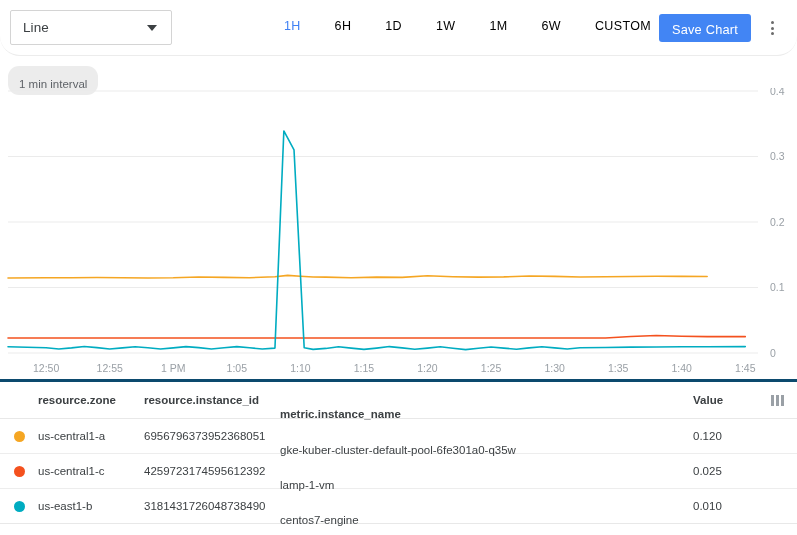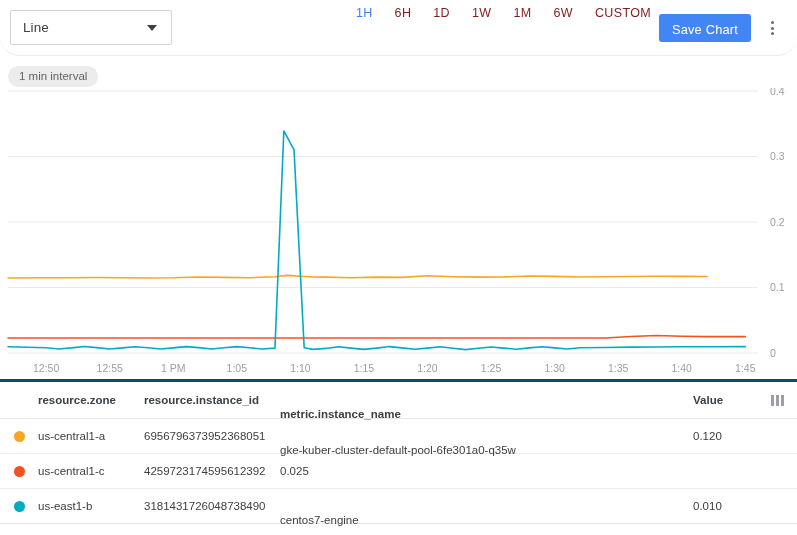--- a/index.html
+++ b/index.html
@@ -43,26 +43,26 @@
   .caret {
     width: 0; height: 0;
     border-left: 5px solid transparent;
     border-right: 5px solid transparent;
     border-top: 6px solid #3c4043;
     margin-right: 14px;
   }
   .ranges {
     position: absolute; right: 135px; top: 0;
     height: 52px;
-    display: flex; align-items: flex-start;
-    gap: 0px;
+    display: flex; align-items: center;
+    gap: 12px;
   }
   .range-btn {
     font-size: 12.5px;
-    color: #7f1d1d;
+    color: #000000;
     padding: 6px 11px;
     cursor: pointer;
     letter-spacing: .35px;
     white-space: nowrap;
   }
   .range-btn.active { color: #3f81f4; }
   .save-chart {
     position: absolute; right: 46px; top: 14px;
     height: 28px;
     background: #4285f4;
@@ -87,21 +87,21 @@
     border-radius: 50%; background: #6b6b6b;
   }
 
   
   .interval-pill {
     position: absolute; left: 8px; top: 66px;
     background: #ececec;
     color: #5f6368;
     font-size: 11.5px;
     border-radius: 11px;
-    padding: 4px 11px 5px 11px;
+    padding: 12px 11px 5px 11px;
   }
 
   
   .chart-wrap {
     position: absolute; left: 0; top: 88px;
     width: 797px; height: 290px;
   }
   .chart-svg { display: block; }
   .axis-label {
     font-family: "Liberation Sans", sans-serif;
@@ -239,20 +239,21 @@
       <div class="c-value">0.120</div>
       <div class="c-cfg"></div>
     </div>
 
     <div class="trow">
       <div class="c-dot">
         <span class="dot" id="dot1" style="background: rgb(244, 81, 30);"></span>
       </div>
       <div class="c-zone">us-central1-c</div>
       <div class="c-id">4259723174595612392</div>
+      <div class="c-name">lamp-1-vm</div>
       <div class="c-value">0.025</div>
       <div class="c-cfg"></div>
     </div>
 
     <div class="trow">
       <div class="c-dot">
         <span class="dot" id="dot2" style="background: rgb(0, 172, 193);"></span>
       </div>
       <div class="c-zone">us-east1-b</div>
       <div class="c-id">3181431726048738490</div>

